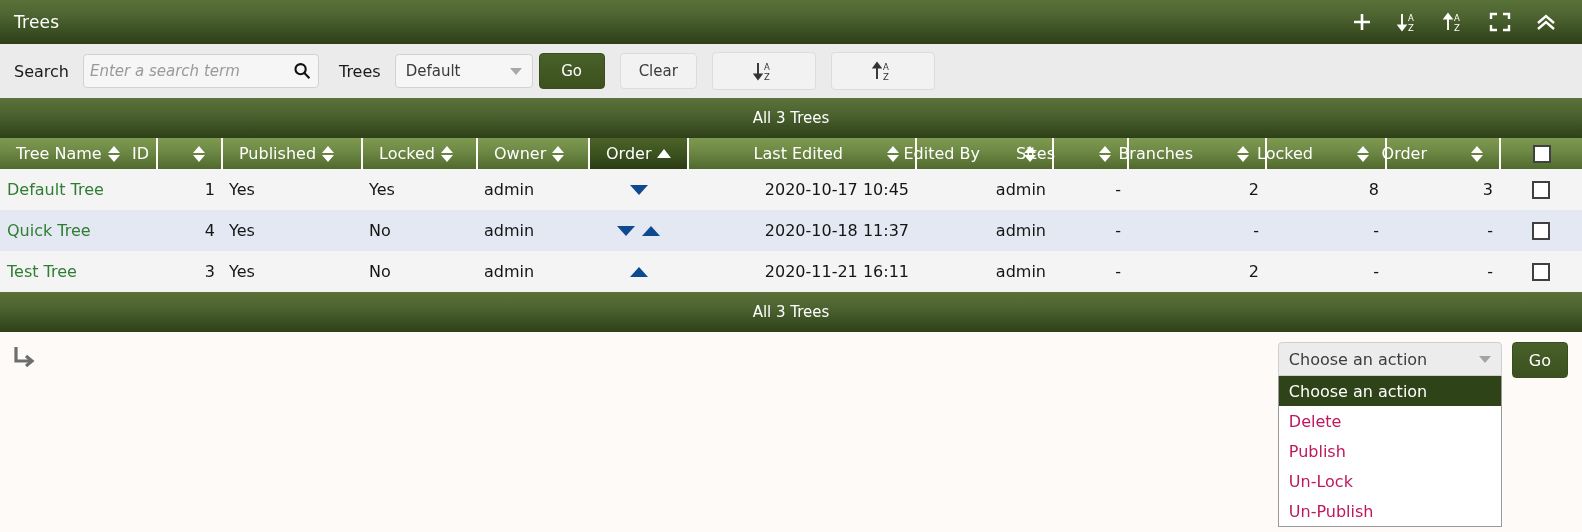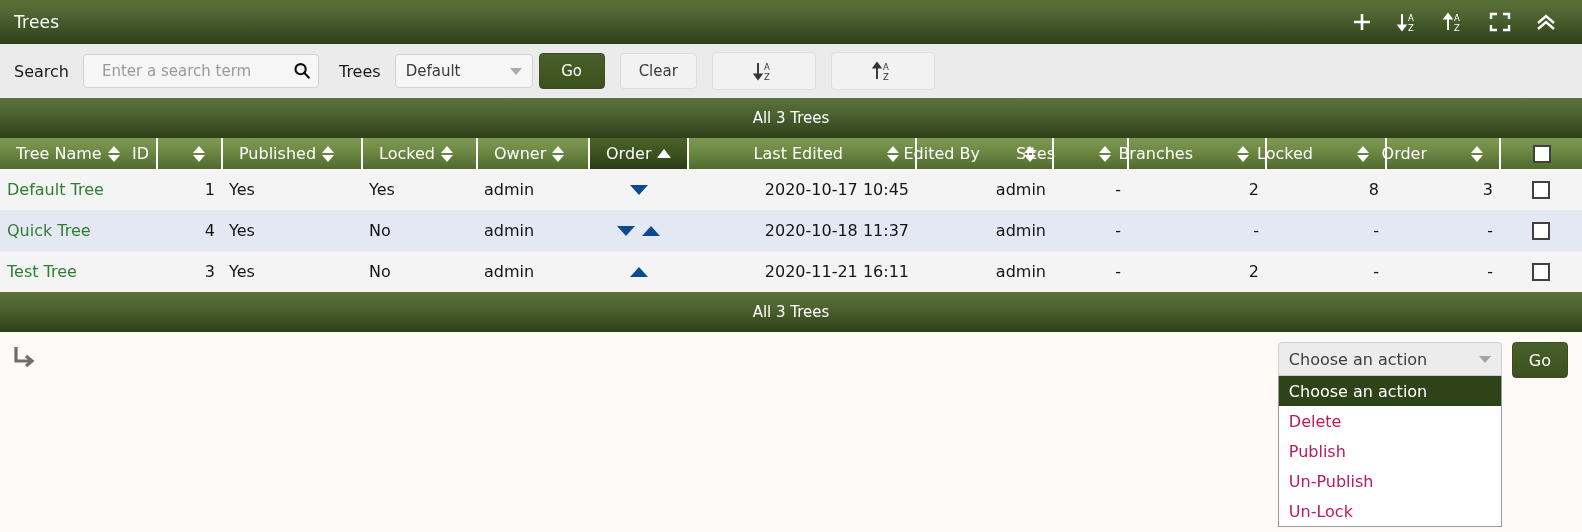--- a/index.html
+++ b/index.html
@@ -71,25 +71,26 @@
     height: 34px;
     margin-right: 20px;
   }
   .search-input {
     width: 100%;
     height: 100%;
     box-sizing: border-box;
     border: 1px solid #d2d2d2;
     border-radius: 4px;
     background: #f6f6f6;
-    padding: 0 34px 0 18px;
+    padding: 0 34px 0 6px;
     font-size: 15px;
     color: #4c4c4c;
     font-family: inherit;
     outline: none;
+    font-style: italic;
   }
   .search-input::placeholder { color: #9a9a9a; }
   .search-icon-btn {
     position: absolute;
     right: 8px;
     top: 50%;
     transform: translateY(-50%);
     width: 18px;
     height: 18px;
     cursor: pointer;
@@ -625,21 +626,21 @@
     <div class="action-area">
       <div class="action-select-wrap">
         <div class="action-select">
           <span>Choose an action</span>
           <span class="caret"></span>
         </div>
         <div class="action-menu">
             <div class="opt sel">Choose an action</div>
             <div class="opt">Delete</div>
             <div class="opt">Publish</div>
+            <div class="opt">Un-Lock</div>
             <div class="opt">Un-Publish</div>
-            <div class="opt">Un-Lock</div>
           </div>
       </div>
       <button class="btn-go-footer">Go</button>
     </div>
   </div>
 
 </div>
 
 </body></html>

